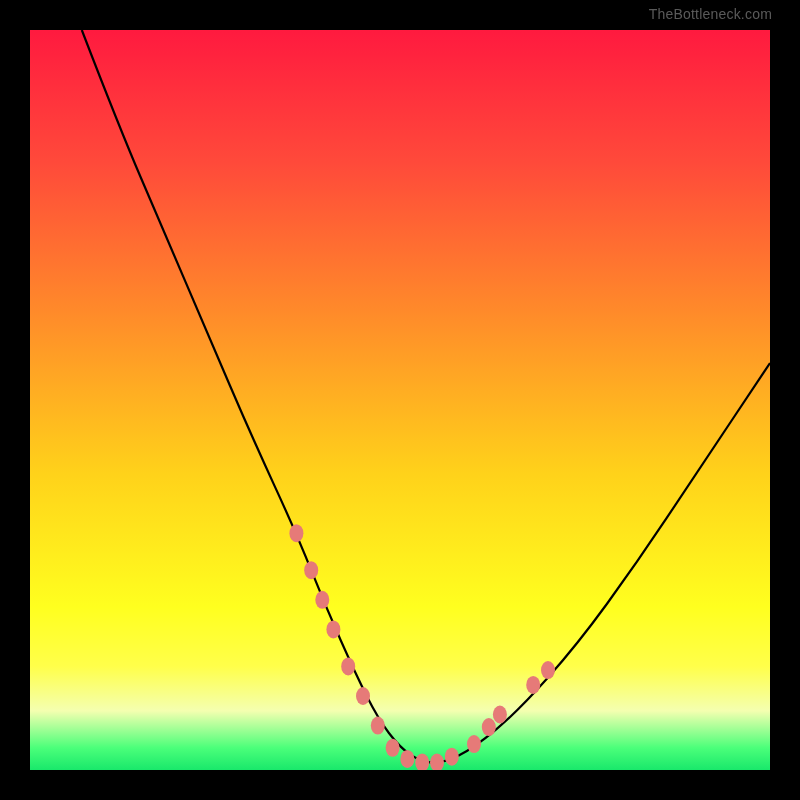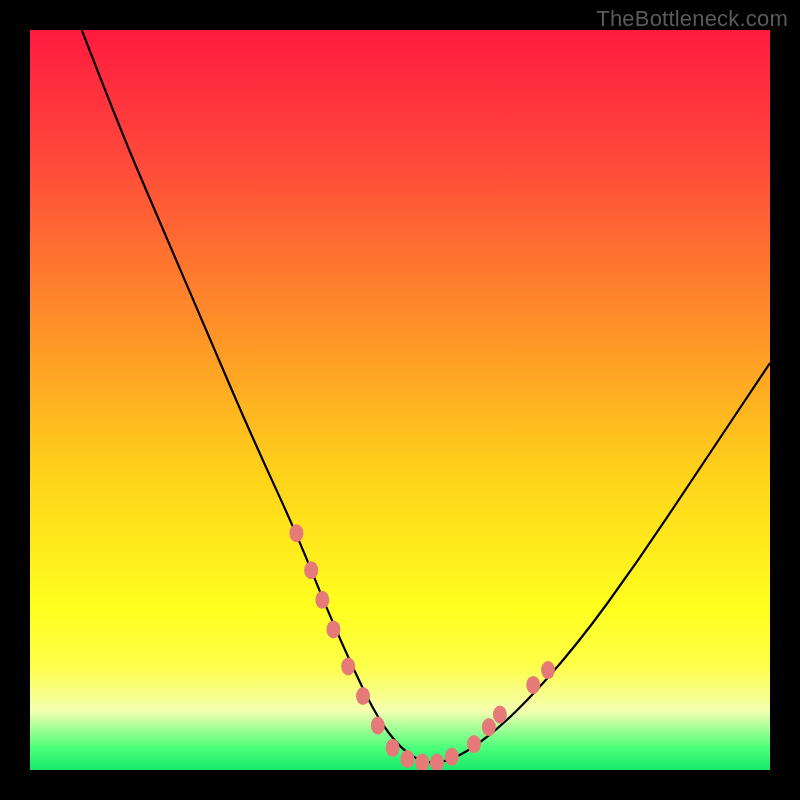--- a/index.html
+++ b/index.html
@@ -24,23 +24,23 @@
       #ffd21a 60%,
       #ffff1f 78%,
       #ffff4a 86%,
       #f4ffb0 92%,
       #4bff7a 97%,
       #19e86b 100%);
   }
   .watermark {
     position: absolute;
     top: 6px;
-    right: 12px;
+    right: 28px;
     color: #5a5a5a;
-    font-size: 22px;
+    font-size: 14px;
     font-weight: 500;
     letter-spacing: 0.2px;
     z-index: 5;
   }
   svg.curve {
     position: absolute;
     left: 30px;
     top: 30px;
     width: 740px;
     height: 740px;

